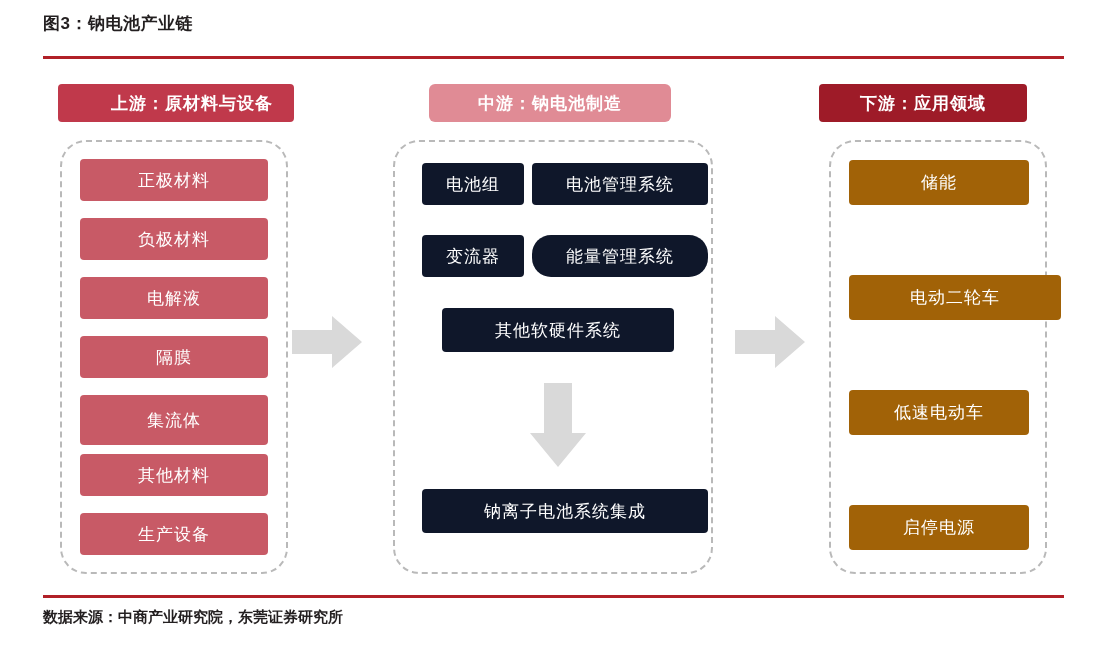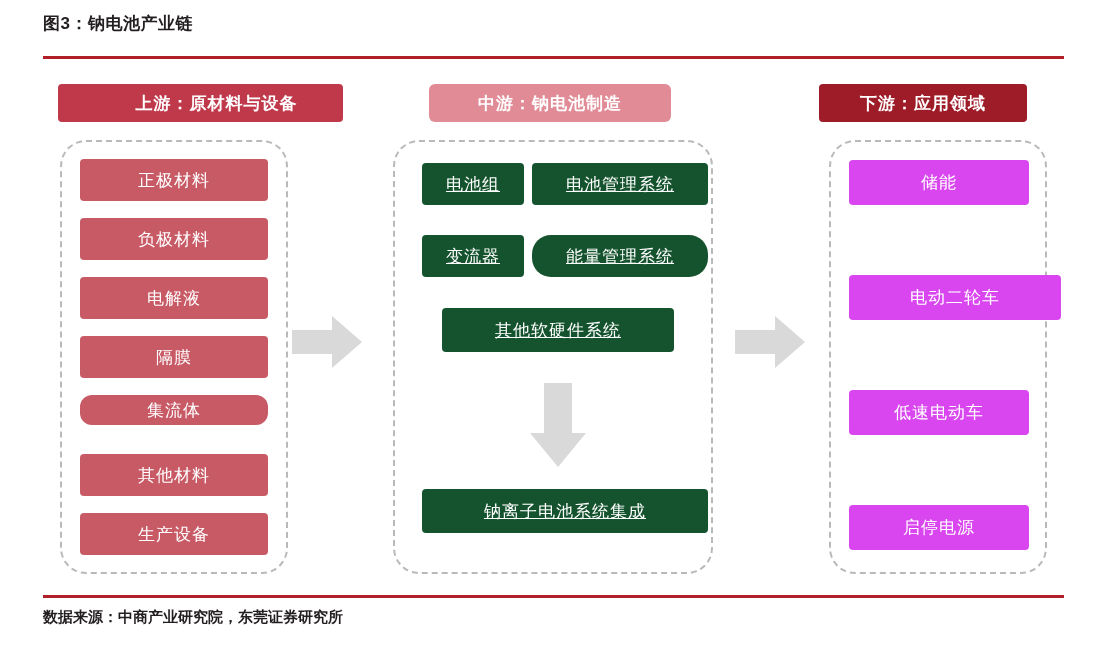--- a/index.html
+++ b/index.html
@@ -94,22 +94,22 @@
     align-items: center;
     justify-content: center;
     border-radius: 4px;
     color: #ffffff;
     font-size: 17px;
     letter-spacing: 1px;
     box-sizing: border-box;
     text-align: center;
   }
   .node-up   { background: #c85a66; }
-  .node-mid  { background: #14532d; text-decoration: underline; }
-  .node-down { background: #d946ef; }
+  .node-mid  { background: #0f172a; }
+  .node-down { background: #a16207; }
 
   
   .arrow {
     position: absolute;
     width: 70px;
     height: 52px;
   }
   .arrow svg { display: block; }
 
   .arrow-down-big {
@@ -120,30 +120,30 @@
 </style>
 </head>
 <body>
 
 <div class="page">
 
   <div class="fig-title">图3：钠电池产业链</div>
   <div class="rule-top"></div>
 
   <div class="col" style="left:43px; top:84px; width:275px;">
-    <div class="col-head head-up" style="width:285px; margin-left:15px;padding-left:32px;">上游：原材料与设备</div>
+    <div class="col-head head-up" style="width:236px; margin-left:15px;padding-left:32px;">上游：原材料与设备</div>
   </div>
 
   <div class="dash-box" style="left:60px; top:140px; width:228px; height:434px;"></div>
 
   <div class="node node-up" style="left:80px; top:159px; width:188px; height:42px;">正极材料</div>
   <div class="node node-up" style="left:80px; top:218px; width:188px; height:42px;">负极材料</div>
   <div class="node node-up" style="left:80px; top:277px; width:188px; height:42px;">电解液</div>
   <div class="node node-up" style="left:80px; top:336px; width:188px; height:42px;">隔膜</div>
-  <div class="node node-up" style="left:80px; top:395px; width:188px; height:30px;border-radius:12px;">集流体</div>
+  <div class="node node-up" style="left:80px; top:395px; width:188px; height:50px;">集流体</div>
   <div class="node node-up" style="left:80px; top:454px; width:188px; height:42px;">其他材料</div>
   <div class="node node-up" style="left:80px; top:513px; width:188px; height:42px;">生产设备</div>
 
   <div class="arrow" style="left:292px; top:316px;">
     <svg width="70" height="52" viewBox="0 0 70 52" aria-hidden="true">
       <polygon points="0,14 40,14 40,0 70,26 40,52 40,38 0,38" fill="#d9d9d9"></polygon>
     </svg>
   </div>
 
   <div class="col" style="left:380px; top:84px; width:340px;">

